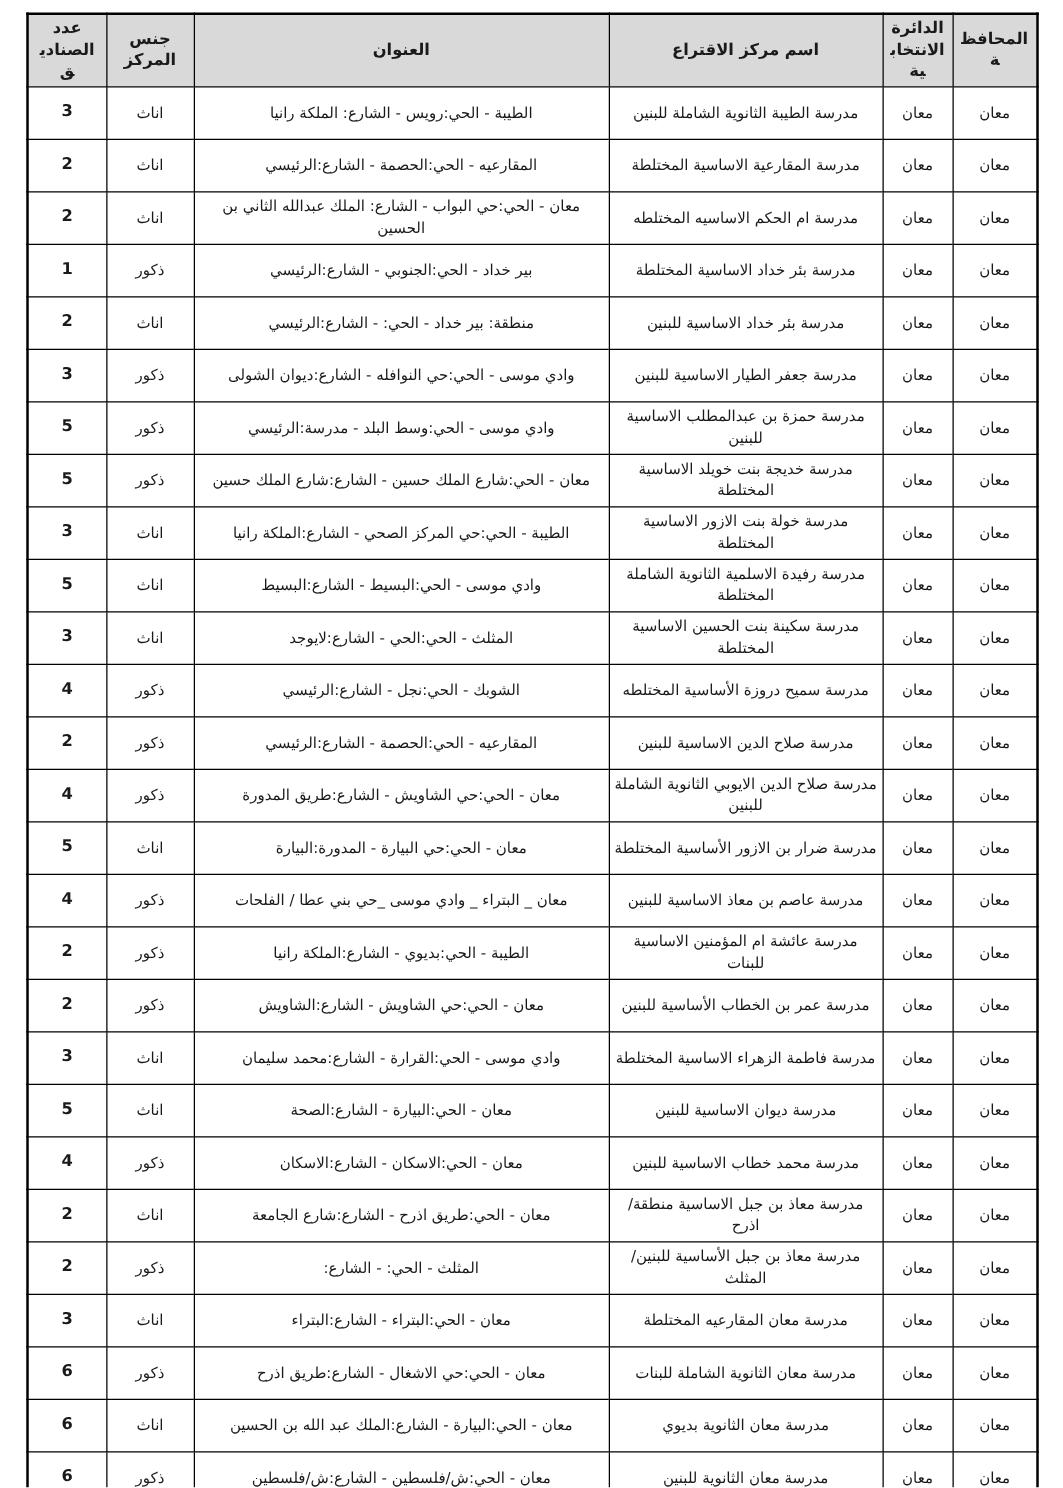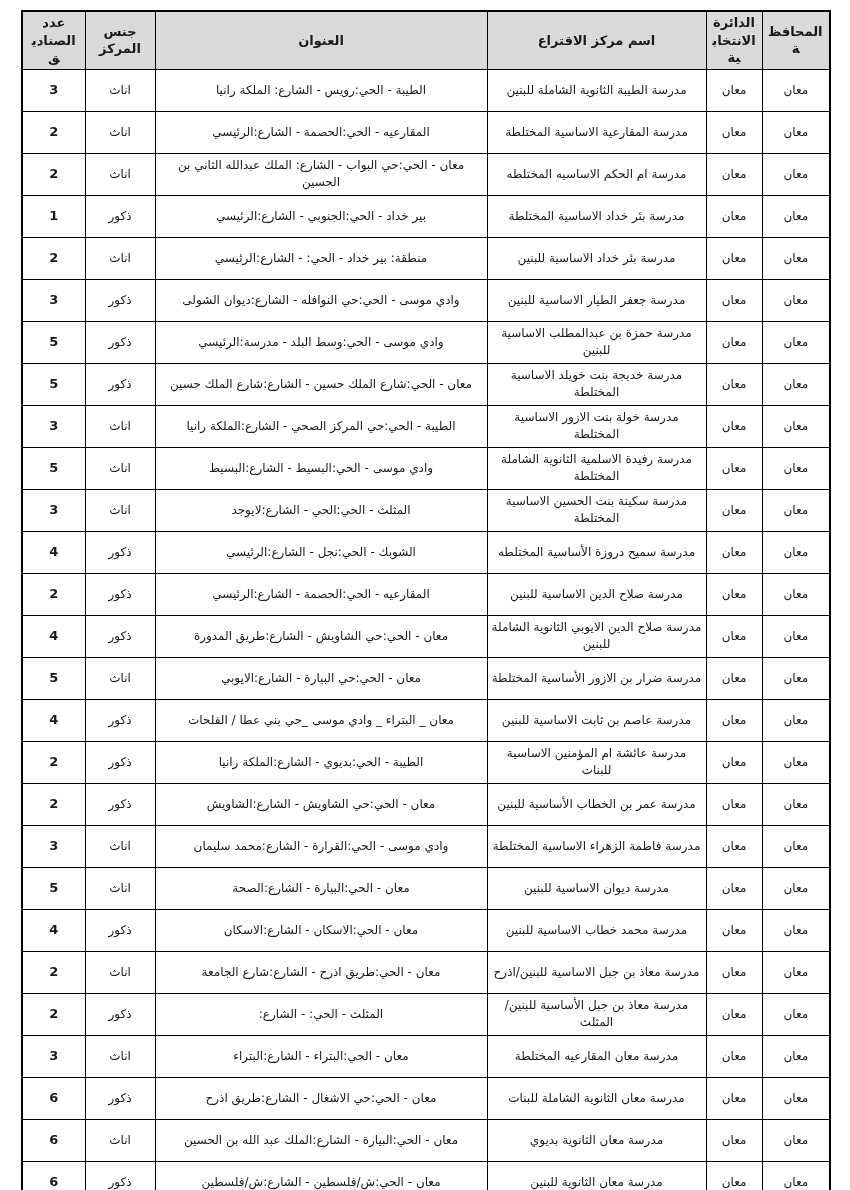--- a/index.html
+++ b/index.html
@@ -193,28 +193,28 @@
           <td class="c1">معان</td>
           <td class="c2">مدرسة صلاح الدين الايوبي الثانوية الشاملة للبنين</td>
           <td class="c3">معان - الحي:حي الشاويش - الشارع:طريق المدورة</td>
           <td class="c4">ذكور</td>
           <td class="c5">4</td>
         </tr>
         <tr>
           <td class="c0">معان</td>
           <td class="c1">معان</td>
           <td class="c2">مدرسة ضرار بن الازور الأساسية المختلطة</td>
-          <td class="c3">معان - الحي:حي البيارة - الشارع:الايوبي</td>
-          <td class="c4">اناث</td>
-          <td class="c5">5</td>
-        </tr>
-        <tr>
-          <td class="c0">معان</td>
-          <td class="c1">معان</td>
-          <td class="c2">مدرسة عاصم بن ثابت الاساسية للبنين</td>
+          <td class="c3">معان - الحي:حي البيارة - المدورة:البيارة</td>
+          <td class="c4">اناث</td>
+          <td class="c5">5</td>
+        </tr>
+        <tr>
+          <td class="c0">معان</td>
+          <td class="c1">معان</td>
+          <td class="c2">مدرسة عاصم بن معاذ الاساسية للبنين</td>
           <td class="c3">معان _ البتراء _ وادي موسى _حي بني عطا / الفلحات</td>
           <td class="c4">ذكور</td>
           <td class="c5">4</td>
         </tr>
         <tr>
           <td class="c0">معان</td>
           <td class="c1">معان</td>
           <td class="c2">مدرسة عائشة ام المؤمنين الاساسية للبنات</td>
           <td class="c3">الطيبة - الحي:بديوي - الشارع:الملكة رانيا</td>
           <td class="c4">ذكور</td>
@@ -248,21 +248,21 @@
           <td class="c0">معان</td>
           <td class="c1">معان</td>
           <td class="c2">مدرسة محمد خطاب الاساسية للبنين</td>
           <td class="c3">معان - الحي:الاسكان - الشارع:الاسكان</td>
           <td class="c4">ذكور</td>
           <td class="c5">4</td>
         </tr>
         <tr>
           <td class="c0">معان</td>
           <td class="c1">معان</td>
-          <td class="c2">مدرسة معاذ بن جبل الاساسية للبنين/اذرح</td>
+          <td class="c2">مدرسة معاذ بن جبل الاساسية منطقة/اذرح</td>
           <td class="c3">معان - الحي:طريق اذرح - الشارع:شارع الجامعة</td>
           <td class="c4">اناث</td>
           <td class="c5">2</td>
         </tr>
         <tr>
           <td class="c0">معان</td>
           <td class="c1">معان</td>
           <td class="c2">مدرسة معاذ بن جبل الأساسية للبنين/المثلث</td>
           <td class="c3">المثلث - الحي: - الشارع:</td>
           <td class="c4">ذكور</td>

